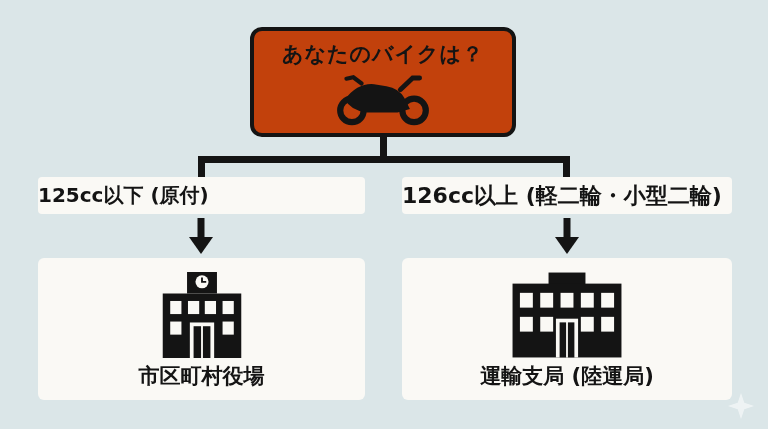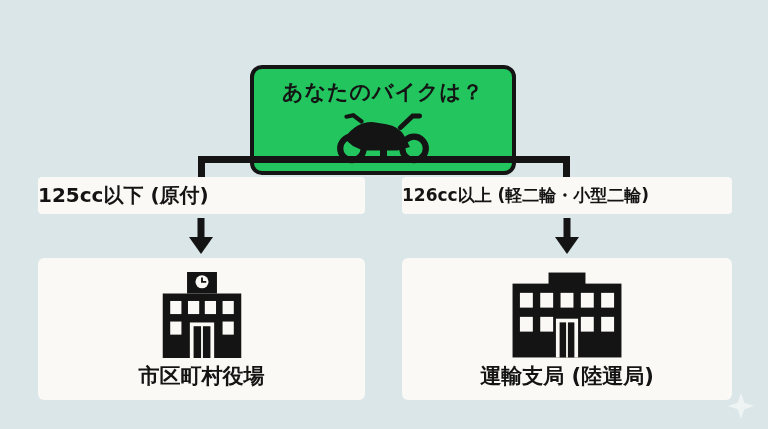--- a/index.html
+++ b/index.html
@@ -7,43 +7,42 @@
     position:relative;
     width:768px;height:429px;
     background:#dbe6e8;
     overflow:hidden;
     font-family:"DejaVu Sans", sans-serif;
     color:#141414;
   }
   
   .top-box{
     position:absolute;left:250px;top:27px;width:266px;height:110px;
-    background:#22c55e;border:4px solid #141414;border-radius:12px;
+    background:#c2410c;border:4px solid #141414;border-radius:12px;
     box-sizing:border-box;
     display:flex;flex-direction:column;align-items:center;
     padding-top:9px;
-    margin-top:38px;
   }
   .question{font-size:21px;font-weight:bold;letter-spacing:1px;white-space:nowrap;}
   .moto{width:122px;height:58px;margin-top:1px;}
   
   .line{position:absolute;background:#141414;}
   .v-main{left:380px;top:135px;width:7px;height:26px;}
   .h-main{left:198px;top:156px;width:372px;height:7px;}
   .stub-l{left:198px;top:156px;width:7px;height:23px;}
   .stub-r{left:563px;top:156px;width:7px;height:23px;}
   
   .label-box{
     position:absolute;top:177px;height:37px;
     background:#faf9f5;border-radius:4px;
     display:flex;align-items:center;
     font-weight:bold;font-size:20px;white-space:nowrap;
   }
   .label-left{left:38px;width:327px;}
-  .label-right{left:402px;width:330px;font-size:17px;}
+  .label-right{left:402px;width:330px;font-size:22px;}
   
   .arrow{position:absolute;top:218px;width:28px;height:36px;}
   .arrow-left{left:187px;}
   .arrow-right{left:553px;}
   
   .dest-box{
     position:absolute;top:258px;height:142px;
     background:#faf9f5;border-radius:6px;box-sizing:border-box;
     display:flex;flex-direction:column;align-items:center;justify-content:flex-end;
     padding-bottom:10px;

